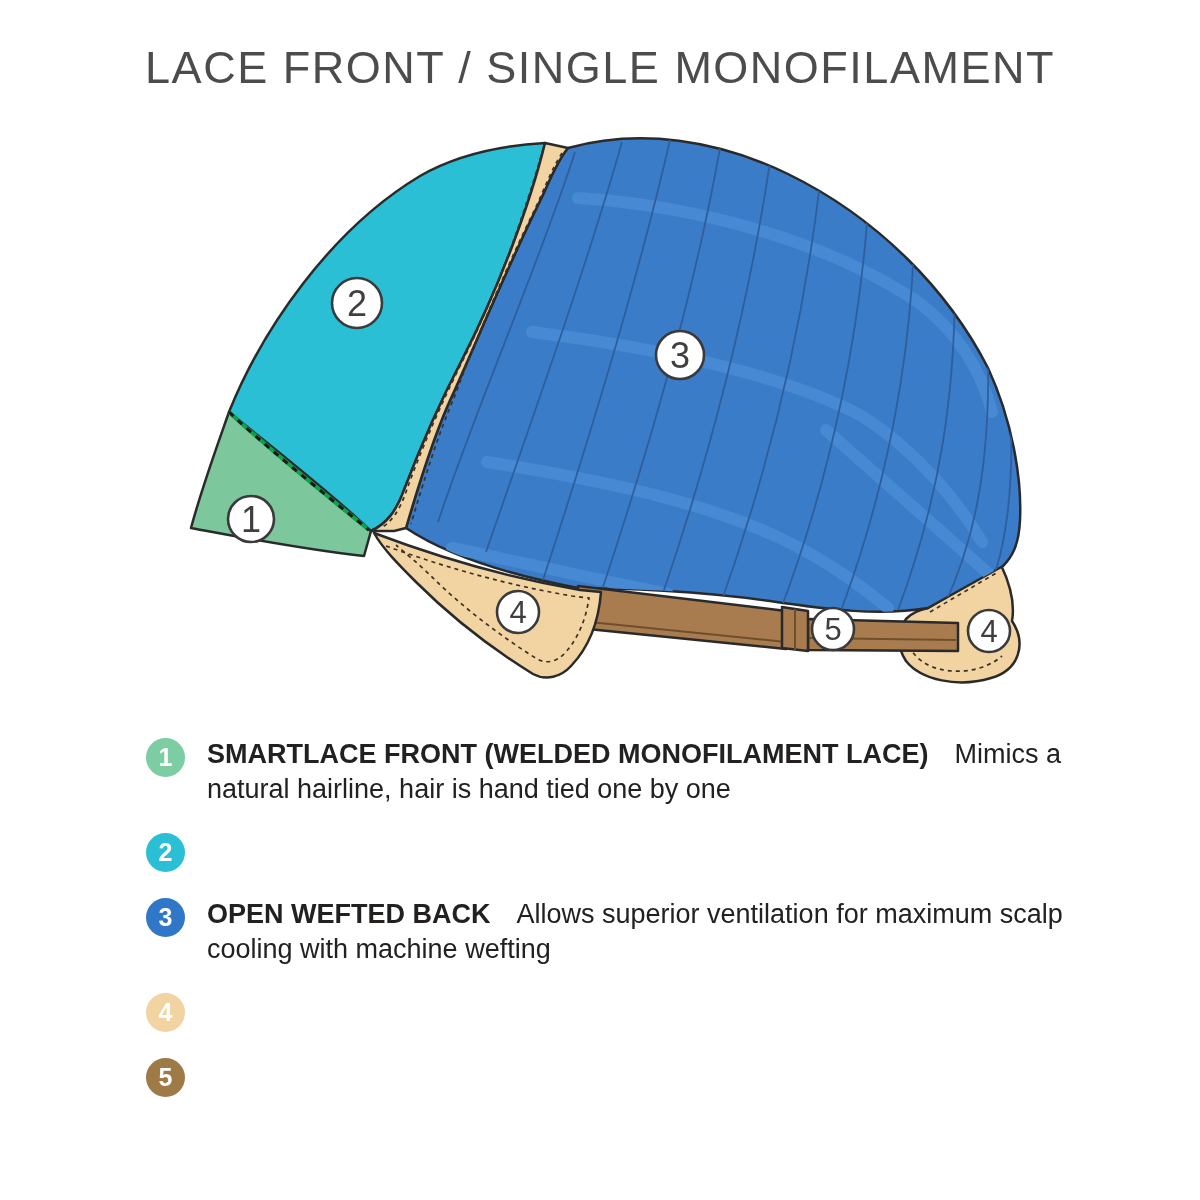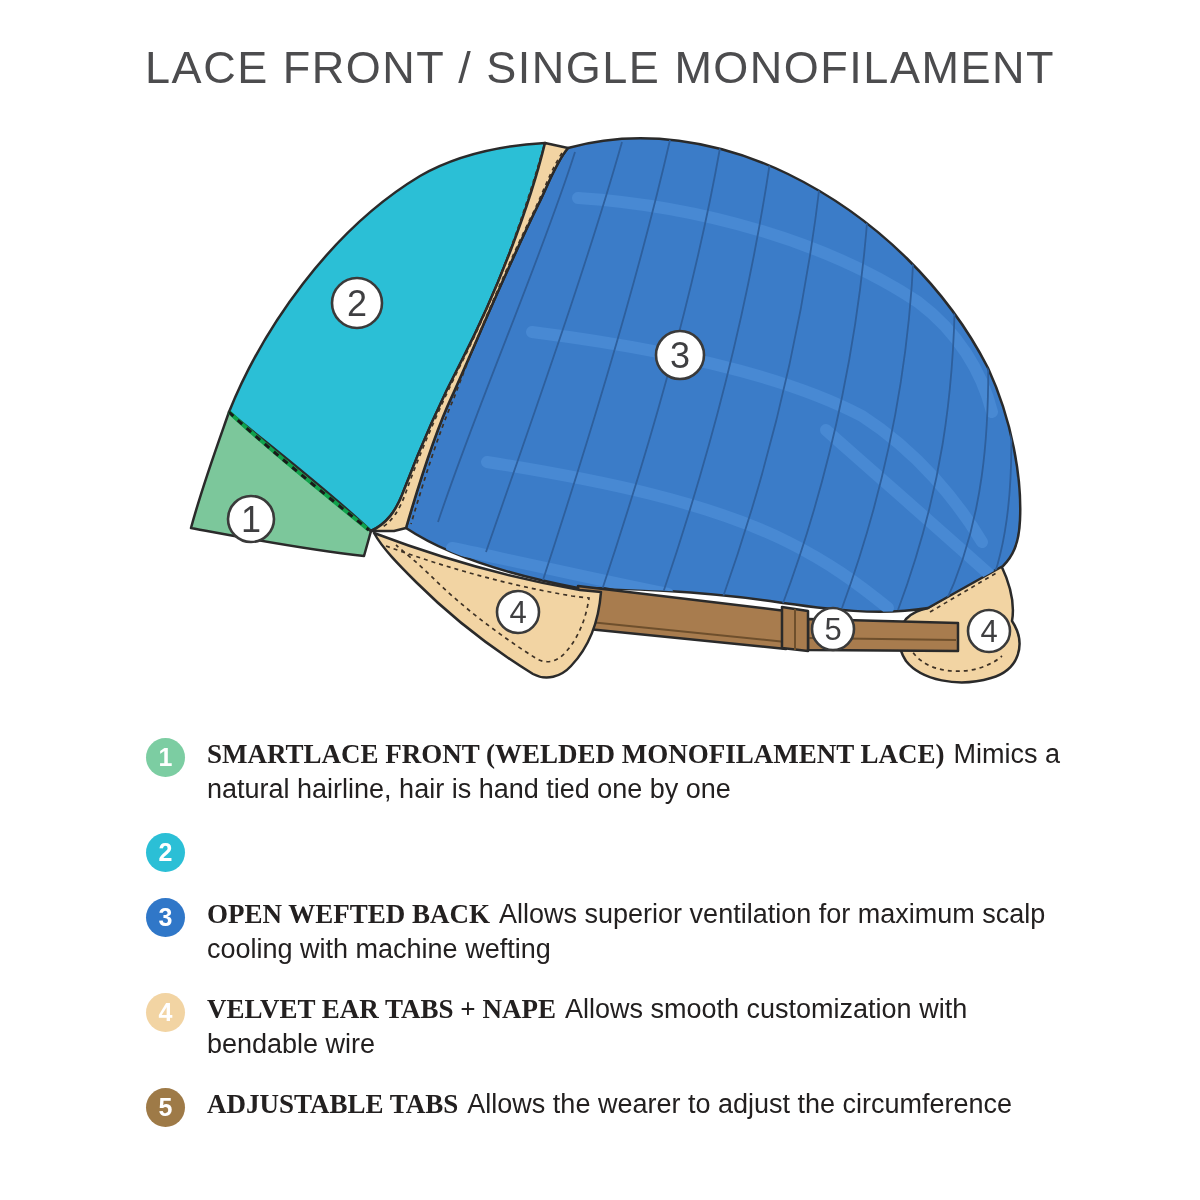--- a/index.html
+++ b/index.html
@@ -14,21 +14,21 @@
   .diagram-svg { position:absolute; top:0; left:0; }
   .legend { position:absolute; left:146px; top:737px; width:960px; }
   .legend-row { display:flex; gap:22px; align-items:flex-start; margin-bottom:25px; }
   .legend-row:last-child { margin-bottom:0; }
   .dot {
     flex:0 0 39px; width:39px; height:39px; border-radius:50%;
     display:flex; align-items:center; justify-content:center;
     color:#ffffff; font-weight:bold; font-size:25px; margin-top:1px;
   }
   .legend-text { margin:0; font-size:27px; line-height:35px; color:#232020; }
-  .legend-text strong { font-weight:bold; margin-right:9px;font-family:Liberation Serif, serif; }
+  .legend-text strong { font-weight:bold; margin-right:26px; }
   .w1 { max-width:880px; } .w2 { max-width:855px; } .w3 { max-width:895px; }
   .w4 { max-width:825px; } .w5 { max-width:1010px; }
   .marker-circle { fill:#ffffff; stroke:#3a3a3a; stroke-width:2.6px; }
   .marker-num { fill:#3f3f41; font-family:"Liberation Sans", sans-serif; text-anchor:middle; }
   .num-big { font-size:36px; } .num-small { font-size:31px; }
   .region { stroke:#2a2a2a; stroke-width:2.5px; stroke-linejoin:round; }
   .stitch { fill:none; stroke:#3d3125; stroke-width:1.7px; stroke-dasharray:4 4; }
   .strap-inner { stroke:#6e4f2c; stroke-width:2px; fill:none; }
 </style>
 </head>
@@ -134,26 +134,20 @@
 
     <div class="legend-row">
       <div class="dot" style="background-color: rgb(48, 119, 200);">3</div>
       <p class="legend-text w3">
         <strong>OPEN WEFTED BACK</strong><span>Allows superior ventilation for maximum scalp cooling with machine wefting</span>
       </p>
     </div>
 
     <div class="legend-row">
       <div class="dot" style="background-color: rgb(242, 212, 163);">4</div>
-      <p class="legend-text w4">
-        <strong>VELVET EAR TABS + NAPE</strong><span>Allows smooth customization with bendable wire</span>
-      </p>
     </div>
 
     <div class="legend-row">
       <div class="dot" style="background-color: rgb(158, 122, 71);">5</div>
-      <p class="legend-text w5">
-        <strong>ADJUSTABLE TABS</strong><span>Allows the wearer to adjust the circumference</span>
-      </p>
     </div>
 
   </div>
 </div>
 
 </body></html>

